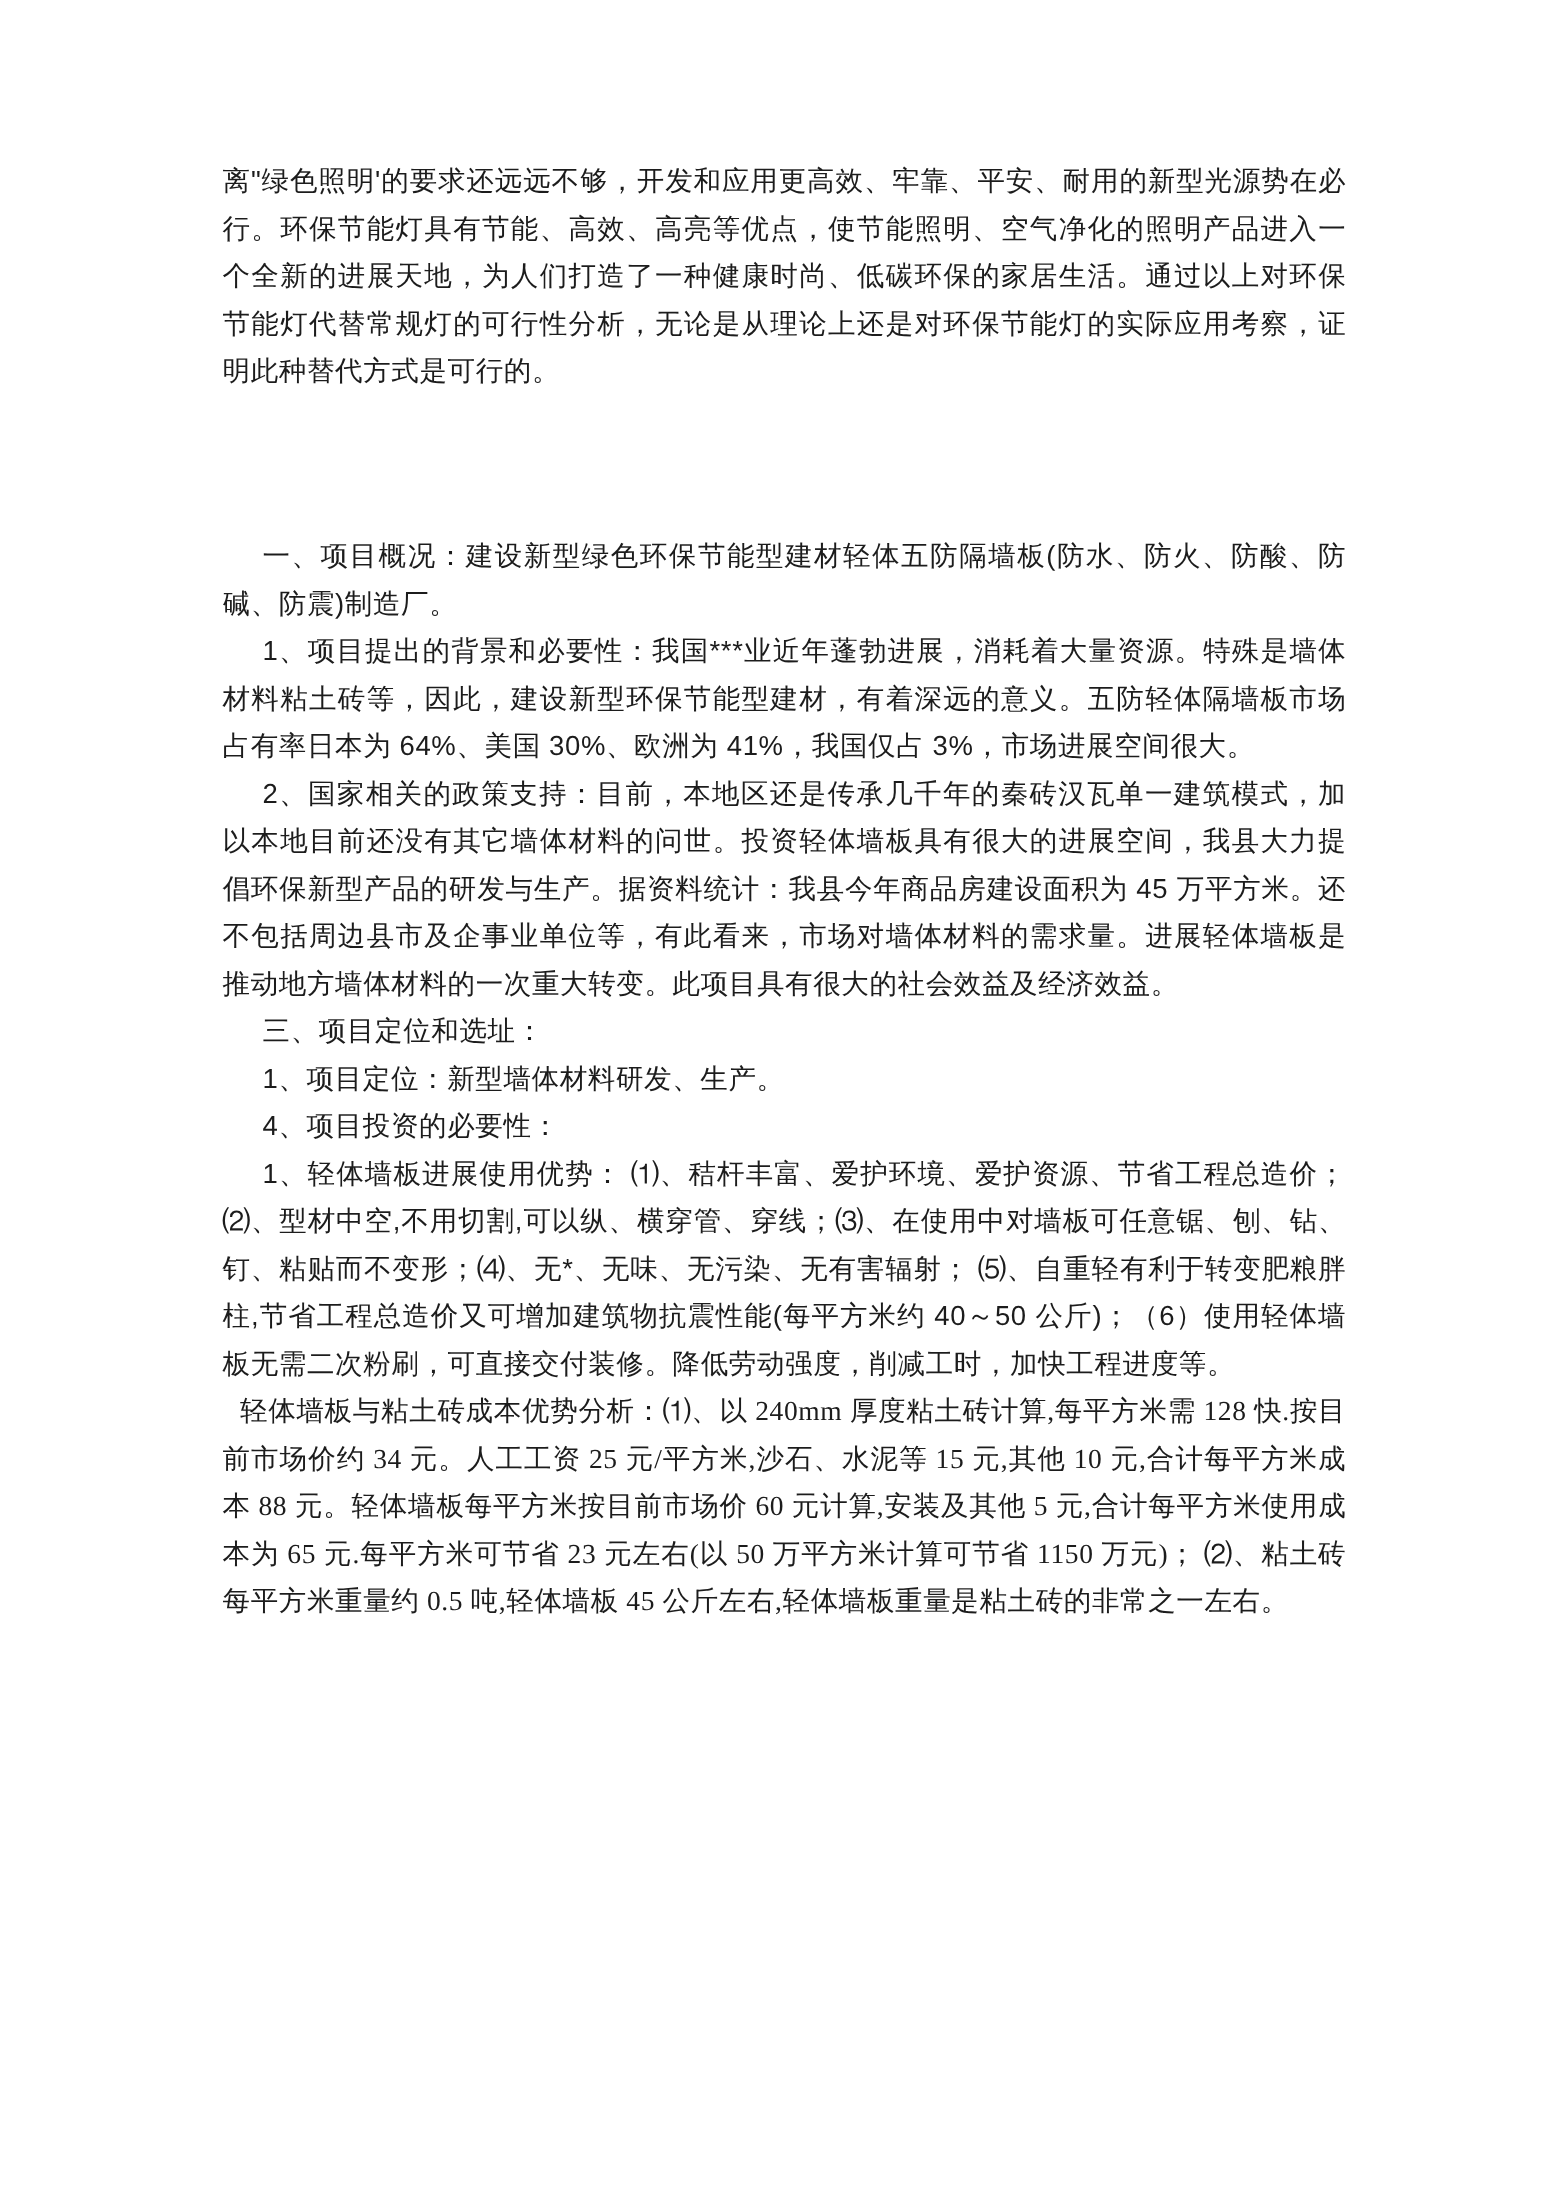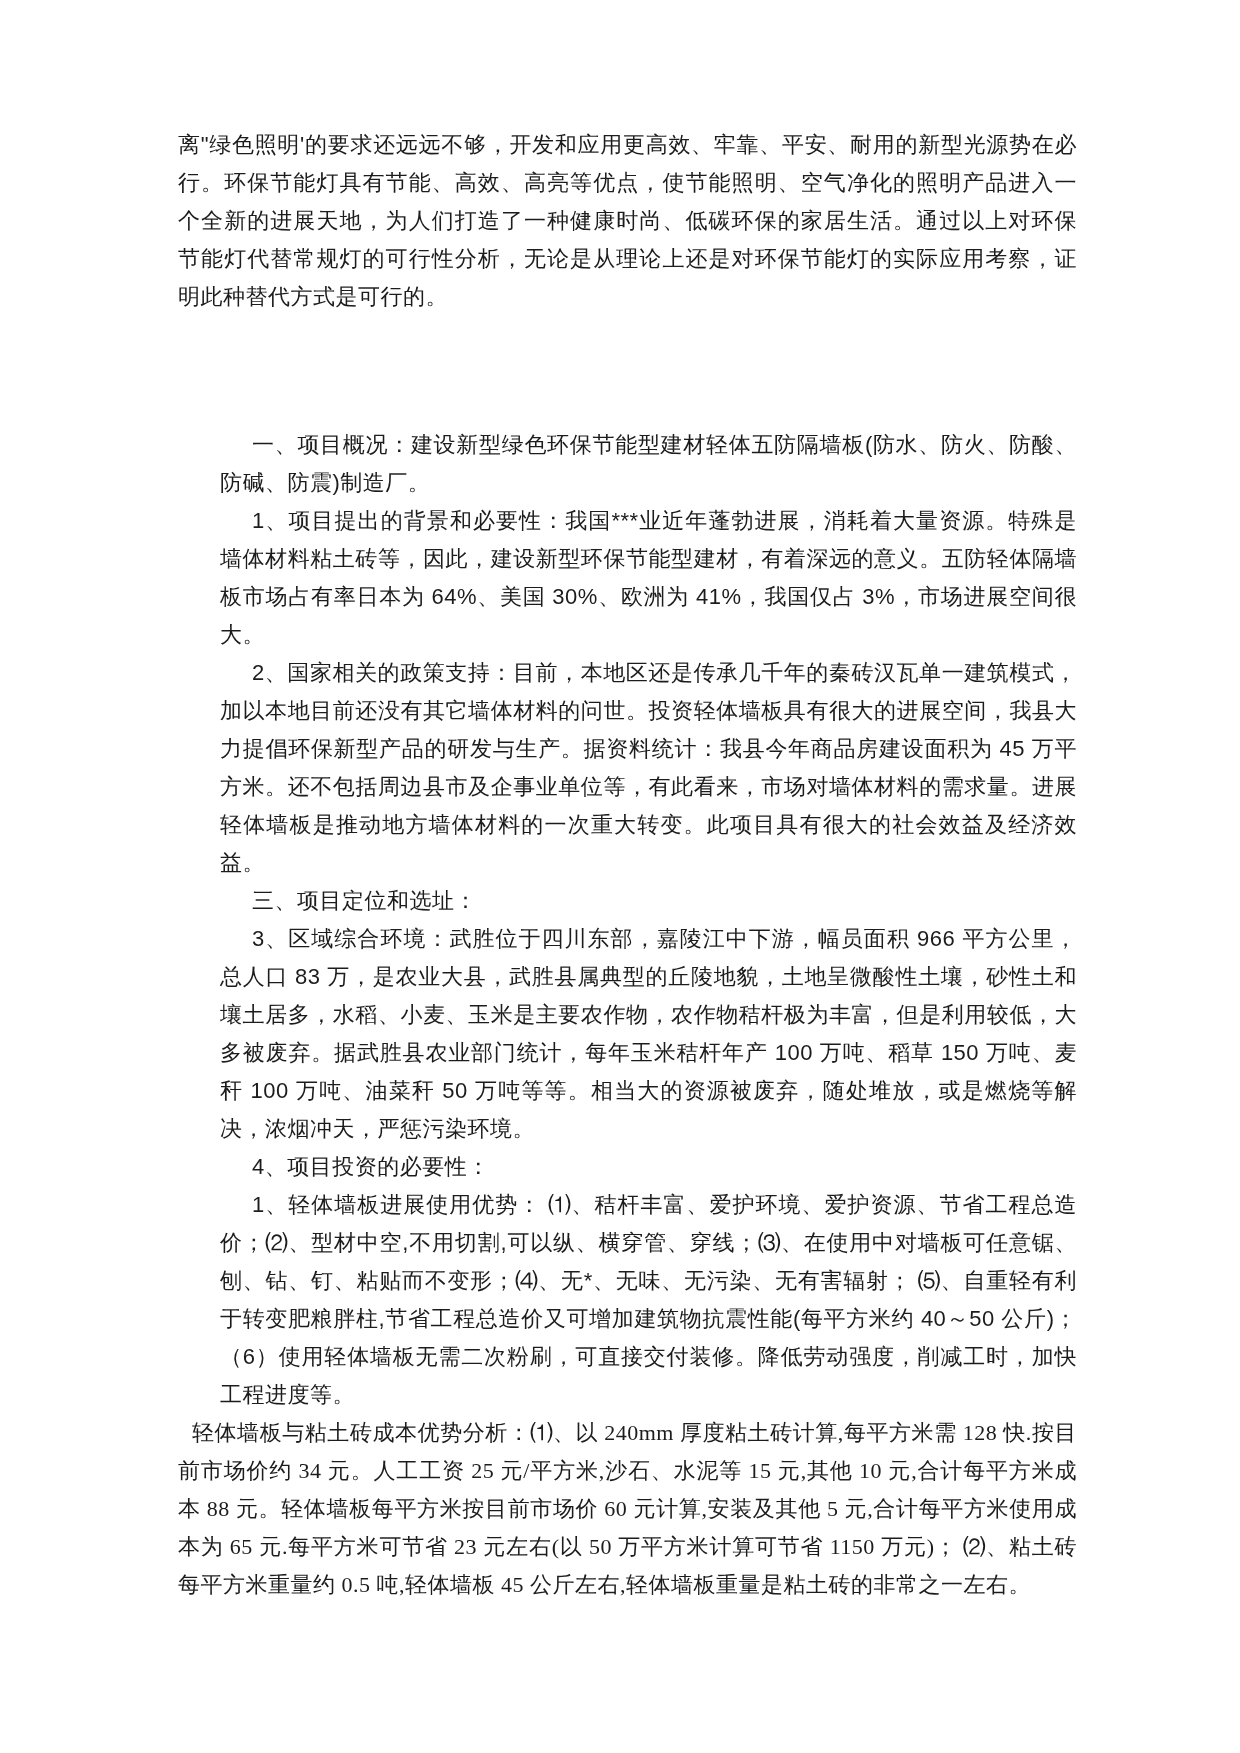--- a/index.html
+++ b/index.html
@@ -19,33 +19,33 @@
     color: #1c1c1c;
   }
   .para {
     margin: 0;
     font-size: 22px;
     line-height: 38px;
     text-align: justify;
     letter-spacing: 0.5px;
     word-break: break-all;
   }
-  .indent-2 { text-indent: 32px; margin-left: 42px; }
+  .indent-2 { text-indent: 32px; }
   .indent-1 { text-indent: 14px; font-family: Liberation Serif, serif; }
   .section-gap { height: 110px; }
 </style>
 </head>
 <body>
 
 <div class="page">
   <p class="para">离"绿色照明'的要求还远远不够，开发和应用更高效、牢靠、平安、耐用的新型光源势在必行。环保节能灯具有节能、高效、高亮等优点，使节能照明、空气净化的照明产品进入一个全新的进展天地，为人们打造了一种健康时尚、低碳环保的家居生活。通过以上对环保节能灯代替常规灯的可行性分析，无论是从理论上还是对环保节能灯的实际应用考察，证明此种替代方式是可行的。</p>
 
   <div class="section-gap"></div>
 
   <p class="para indent-2">一、项目概况：建设新型绿色环保节能型建材轻体五防隔墙板(防水、防火、防酸、防碱、防震)制造厂。</p>
   <p class="para indent-2">1、项目提出的背景和必要性：我国***业近年蓬勃进展，消耗着大量资源。特殊是墙体材料粘土砖等，因此，建设新型环保节能型建材，有着深远的意义。五防轻体隔墙板市场占有率日本为 64%、美国 30%、欧洲为 41%，我国仅占 3%，市场进展空间很大。</p>
   <p class="para indent-2">2、国家相关的政策支持：目前，本地区还是传承几千年的秦砖汉瓦单一建筑模式，加以本地目前还没有其它墙体材料的问世。投资轻体墙板具有很大的进展空间，我县大力提倡环保新型产品的研发与生产。据资料统计：我县今年商品房建设面积为 45 万平方米。还不包括周边县市及企事业单位等，有此看来，市场对墙体材料的需求量。进展轻体墙板是推动地方墙体材料的一次重大转变。此项目具有很大的社会效益及经济效益。</p>
   <p class="para indent-2">三、项目定位和选址：</p>
-  <p class="para indent-2">3、区域综合环境：武胜位于四川东部，嘉陵江中下游，幅员面积 966 平方公里，总人口 83 万，是农业大县，武胜县属典型的丘陵地貌，土地呈微酸性土壤，砂性土和壤土居多，水稻、小麦、玉米是主要农作物，农作物秸杆极为丰富，但是利用较低，大多被废弃。据武胜县农业部门统计，每年玉米秸杆年产 100 万吨、稻草 150 万吨、麦秆 100 万吨、油菜秆 50 万吨等等。相当大的资源被废弃，随处堆放，或是燃烧等解决，浓烟冲天，严惩污染环境。</p>
+  <p class="para indent-2">1、项目定位：新型墙体材料研发、生产。</p>
   <p class="para indent-2">4、项目投资的必要性：</p>
   <p class="para indent-2">1、轻体墙板进展使用优势： ⑴、秸杆丰富、爱护环境、爱护资源、节省工程总造价；⑵、型材中空,不用切割,可以纵、横穿管、穿线；⑶、在使用中对墙板可任意锯、刨、钻、钉、粘贴而不变形；⑷、无*、无味、无污染、无有害辐射； ⑸、自重轻有利于转变肥粮胖柱,节省工程总造价又可增加建筑物抗震性能(每平方米约 40～50 公斤)；（6）使用轻体墙板无需二次粉刷，可直接交付装修。降低劳动强度，削减工时，加快工程进度等。</p>
   <p class="para indent-1">轻体墙板与粘土砖成本优势分析：⑴、以 240mm 厚度粘土砖计算,每平方米需 128 快.按目前市场价约 34 元。人工工资 25 元/平方米,沙石、水泥等 15 元,其他 10 元,合计每平方米成本 88 元。轻体墙板每平方米按目前市场价 60 元计算,安装及其他 5 元,合计每平方米使用成本为 65 元.每平方米可节省 23 元左右(以 50 万平方米计算可节省 1150 万元)； ⑵、粘土砖每平方米重量约 0.5 吨,轻体墙板 45 公斤左右,轻体墙板重量是粘土砖的非常之一左右。</p>
 </div>
 
 </body></html>

